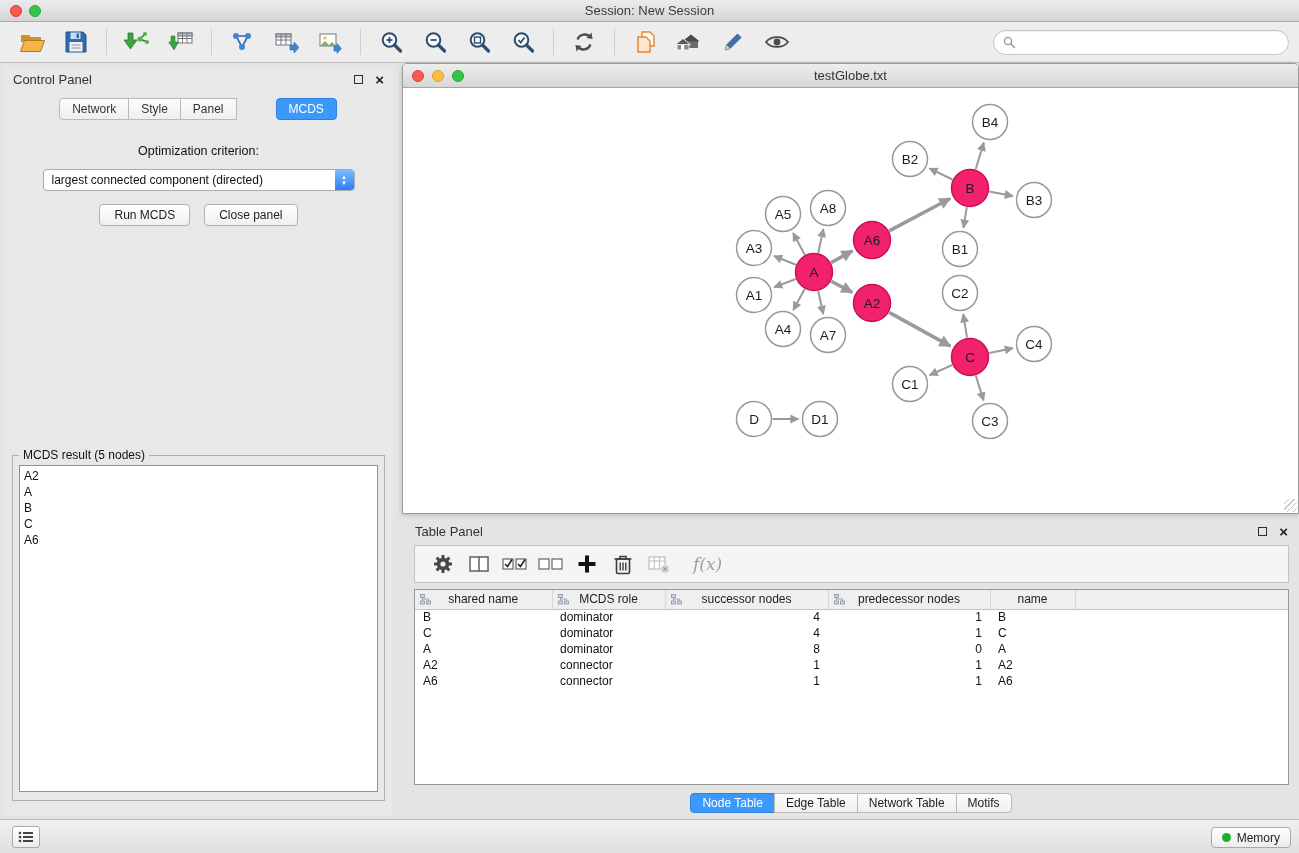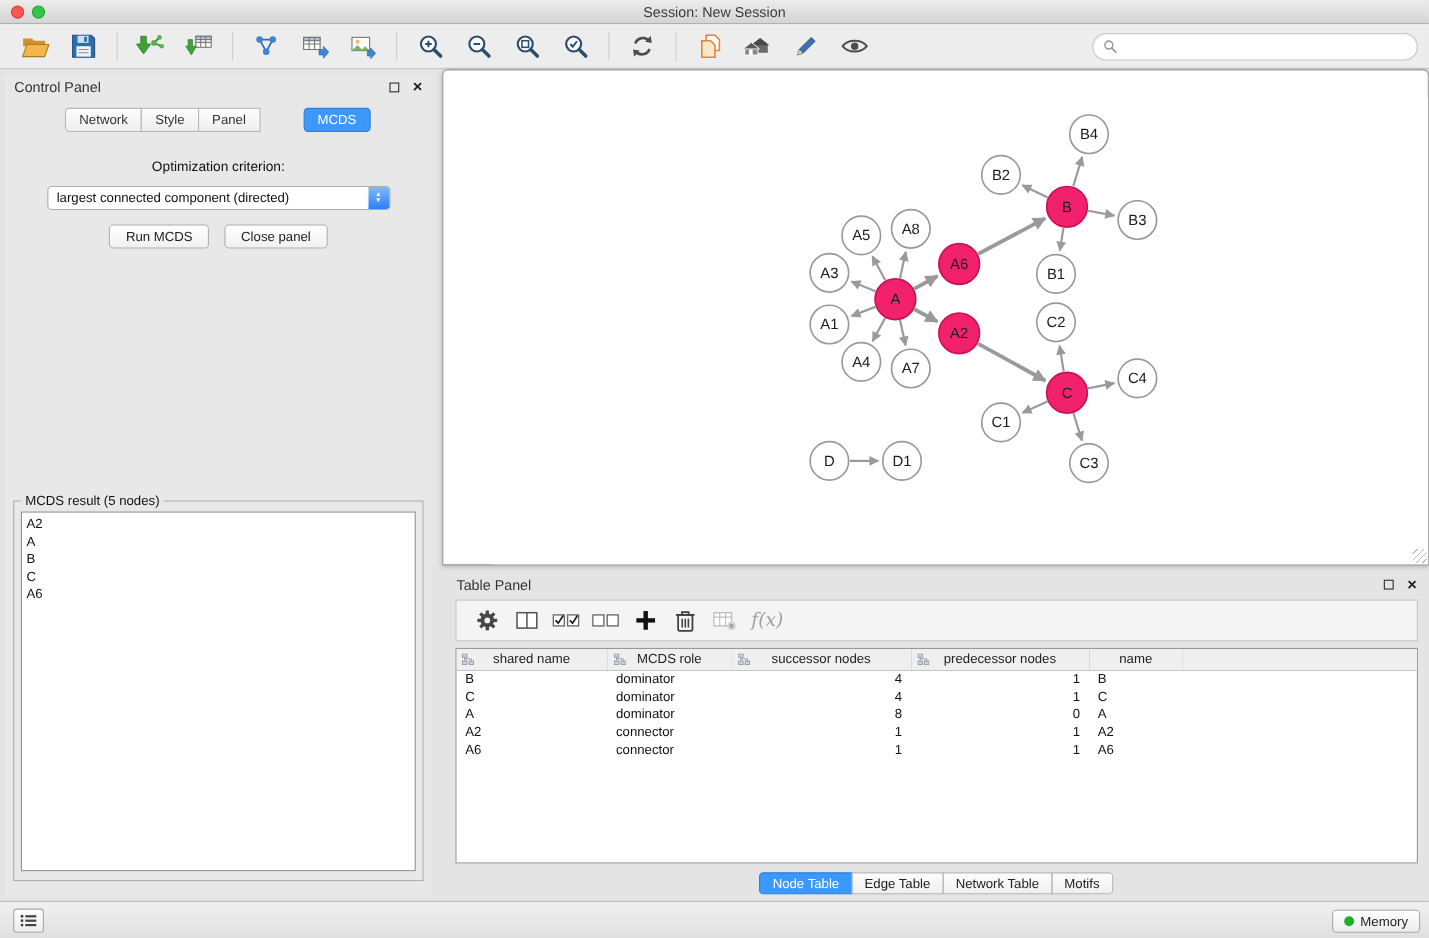--- a/index.html
+++ b/index.html
@@ -66,21 +66,21 @@
   .resize-grip { position:absolute; right:1px; bottom:1px; width:13px; height:13px;
     background:repeating-linear-gradient(135deg,transparent 0 3px,#c0c0c0 3px 4px); }
 
   
   .table-panel { position:absolute; left:404px; top:456px; width:895px; height:296px; }
   .tp-header { height:24px; display:flex; align-items:center; padding:0 11px; font-size:13px; color:#333; }
   .tp-header .spacer { flex:1; }
   .tp-toolbar { position:absolute; left:10px; right:10px; top:26px; height:38px; background:#f4f4f4;
     border:1px solid #c3c3c3; display:flex; align-items:center; padding-left:10px; }
   .tp-tbtn { width:36px; height:30px; display:flex; align-items:center; justify-content:center; }
-  .fx-label { font-family:"DejaVu Serif","Liberation Serif",serif; font-style:italic; color:#9f9f9f; font-size:17px; margin-left:6px; }
+  .fx-label { font-family:"DejaVu Serif","Liberation Serif",serif; font-style:italic; color:#9f9f9f; font-size:17px; margin-left:16px; }
   .table-box { position:absolute; left:10px; right:10px; top:70px; height:196px; border:1px solid #989898;
     background:#fff; overflow:hidden; }
   table { border-collapse:collapse; width:100%; table-layout:fixed; }
   th { height:19px; background:#efefef; border-bottom:1px solid #c4c4c4; border-right:1px solid #d6d6d6;
     font-size:12px; font-weight:normal; color:#222; position:relative; text-align:center; }
   th.filler { border-right:none; }
   th .hicon { position:absolute; left:5px; top:4px; }
   td { height:16px; font-size:12px; color:#111; padding:0 8px; white-space:nowrap; overflow:hidden; }
   td.num { text-align:right; }
   .tp-tabs { position:absolute; left:0; right:0; top:274px; display:flex; justify-content:center; }
@@ -289,20 +289,28 @@
           <div class="result-item">A2</div>
           <div class="result-item">A</div>
           <div class="result-item">B</div>
           <div class="result-item">C</div>
           <div class="result-item">A6</div>
         </div>
       </div>
     </div>
 
     <div class="network-window">
+      <div class="net-titlebar">
+        <div class="lights">
+          <span class="light red"></span>
+          <span class="light yellow"></span>
+          <span class="light green"></span>
+        </div>
+        <div class="net-title">testGlobe.txt</div>
+      </div>
       <div class="net-canvas">
         <svg id="net-svg" width="895" height="424">
             <defs>
               <marker id="arrA" viewBox="0 0 10 10" refX="9" refY="5" markerWidth="10" markerHeight="9" markerUnits="userSpaceOnUse" orient="auto">
                 <path d="M0 0 L10 5 L0 10 Z" fill="#9A9A9A"></path>
               </marker>
               <marker id="arrB" viewBox="0 0 10 10" refX="9" refY="5" markerWidth="14" markerHeight="12" markerUnits="userSpaceOnUse" orient="auto">
                 <path d="M0 0 L10 5 L0 10 Z" fill="#9A9A9A"></path>
               </marker>
             </defs>

